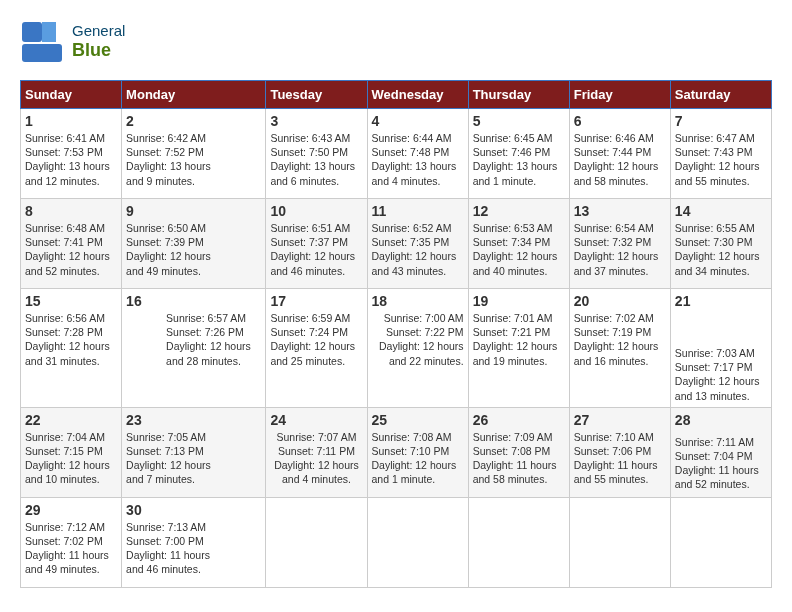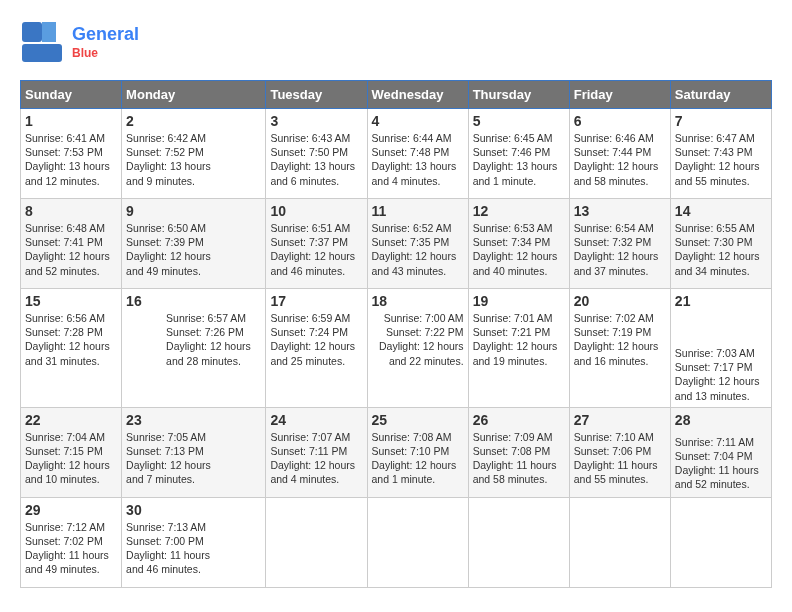--- a/index.html
+++ b/index.html
@@ -32,21 +32,21 @@
     .calendar-subtitle {
       font-size: 16px;
       color: #555;
     }
     table {
       width: 100%;
       border-collapse: collapse;
       font-size: 11px;
     }
     thead th {
-      background-color: #737373;
+      background-color: #7f1d1d;
       color: #fff;
       padding: 6px 4px;
       text-align: left;
       font-size: 13px;
       font-weight: bold;
       border: 1px solid #3a76c4;
       margin-left: 32px;
     }
     tbody td {
       border: 1px solid #ccc;
@@ -78,22 +78,22 @@
 <body>
 
 <div class="header-section">
   <div class="logo">
       <svg width="44" height="44" viewBox="0 0 44 44">
         <rect x="2" y="2" width="20" height="20" fill="#3a76c4" rx="3"></rect>
         <polygon points="22,2 36,2 36,22 22,22" fill="#5a9de0"></polygon>
         <rect x="2" y="24" width="40" height="18" fill="#3a76c4" rx="3"></rect>
       </svg>
       <div style="margin-left: 4px;">
-        <div style="font-size: 18px; font-weight: bold; color: #3b82f6; line-height: 1.2;">General</div>
-        <div style="font-size: 12px; font-weight: bold; color: #ef4444; line-height: 1.2;">Blue</div>
+        <div style="font-size: 15px; font-weight: normal; color: #0c4a6e; line-height: 1.2;">General</div>
+        <div style="font-size: 18px; font-weight: bold; color: #4d7c0f; line-height: 1.2;">Blue</div>
       </div>
     </div>
   <div class="title-section">
     <div class="calendar-title"></div>
     <div class="calendar-subtitle"></div>
   </div>
 </div>
 
 <table>
   <thead>
@@ -271,21 +271,21 @@
         </td>
         <td>
           <span class="day-number">23</span>
           <div class="day-info" style="white-space: pre-line;">Sunrise: 7:05 AM
 Sunset: 7:13 PM
 Daylight: 12 hours
 and 7 minutes.</div>
         </td>
         <td>
           <span class="day-number">24</span>
-          <div class="day-info" style="white-space: pre-line;">Sunrise: 7:07 AM
+          <div class="day-info" style="white-space: pre-line; text-align: center;">Sunrise: 7:07 AM
 Sunset: 7:11 PM
 Daylight: 12 hours
 and 4 minutes.</div>
         </td>
         <td>
           <span class="day-number">25</span>
           <div class="day-info" style="white-space: pre-line;">Sunrise: 7:08 AM
 Sunset: 7:10 PM
 Daylight: 12 hours
 and 1 minute.</div>

